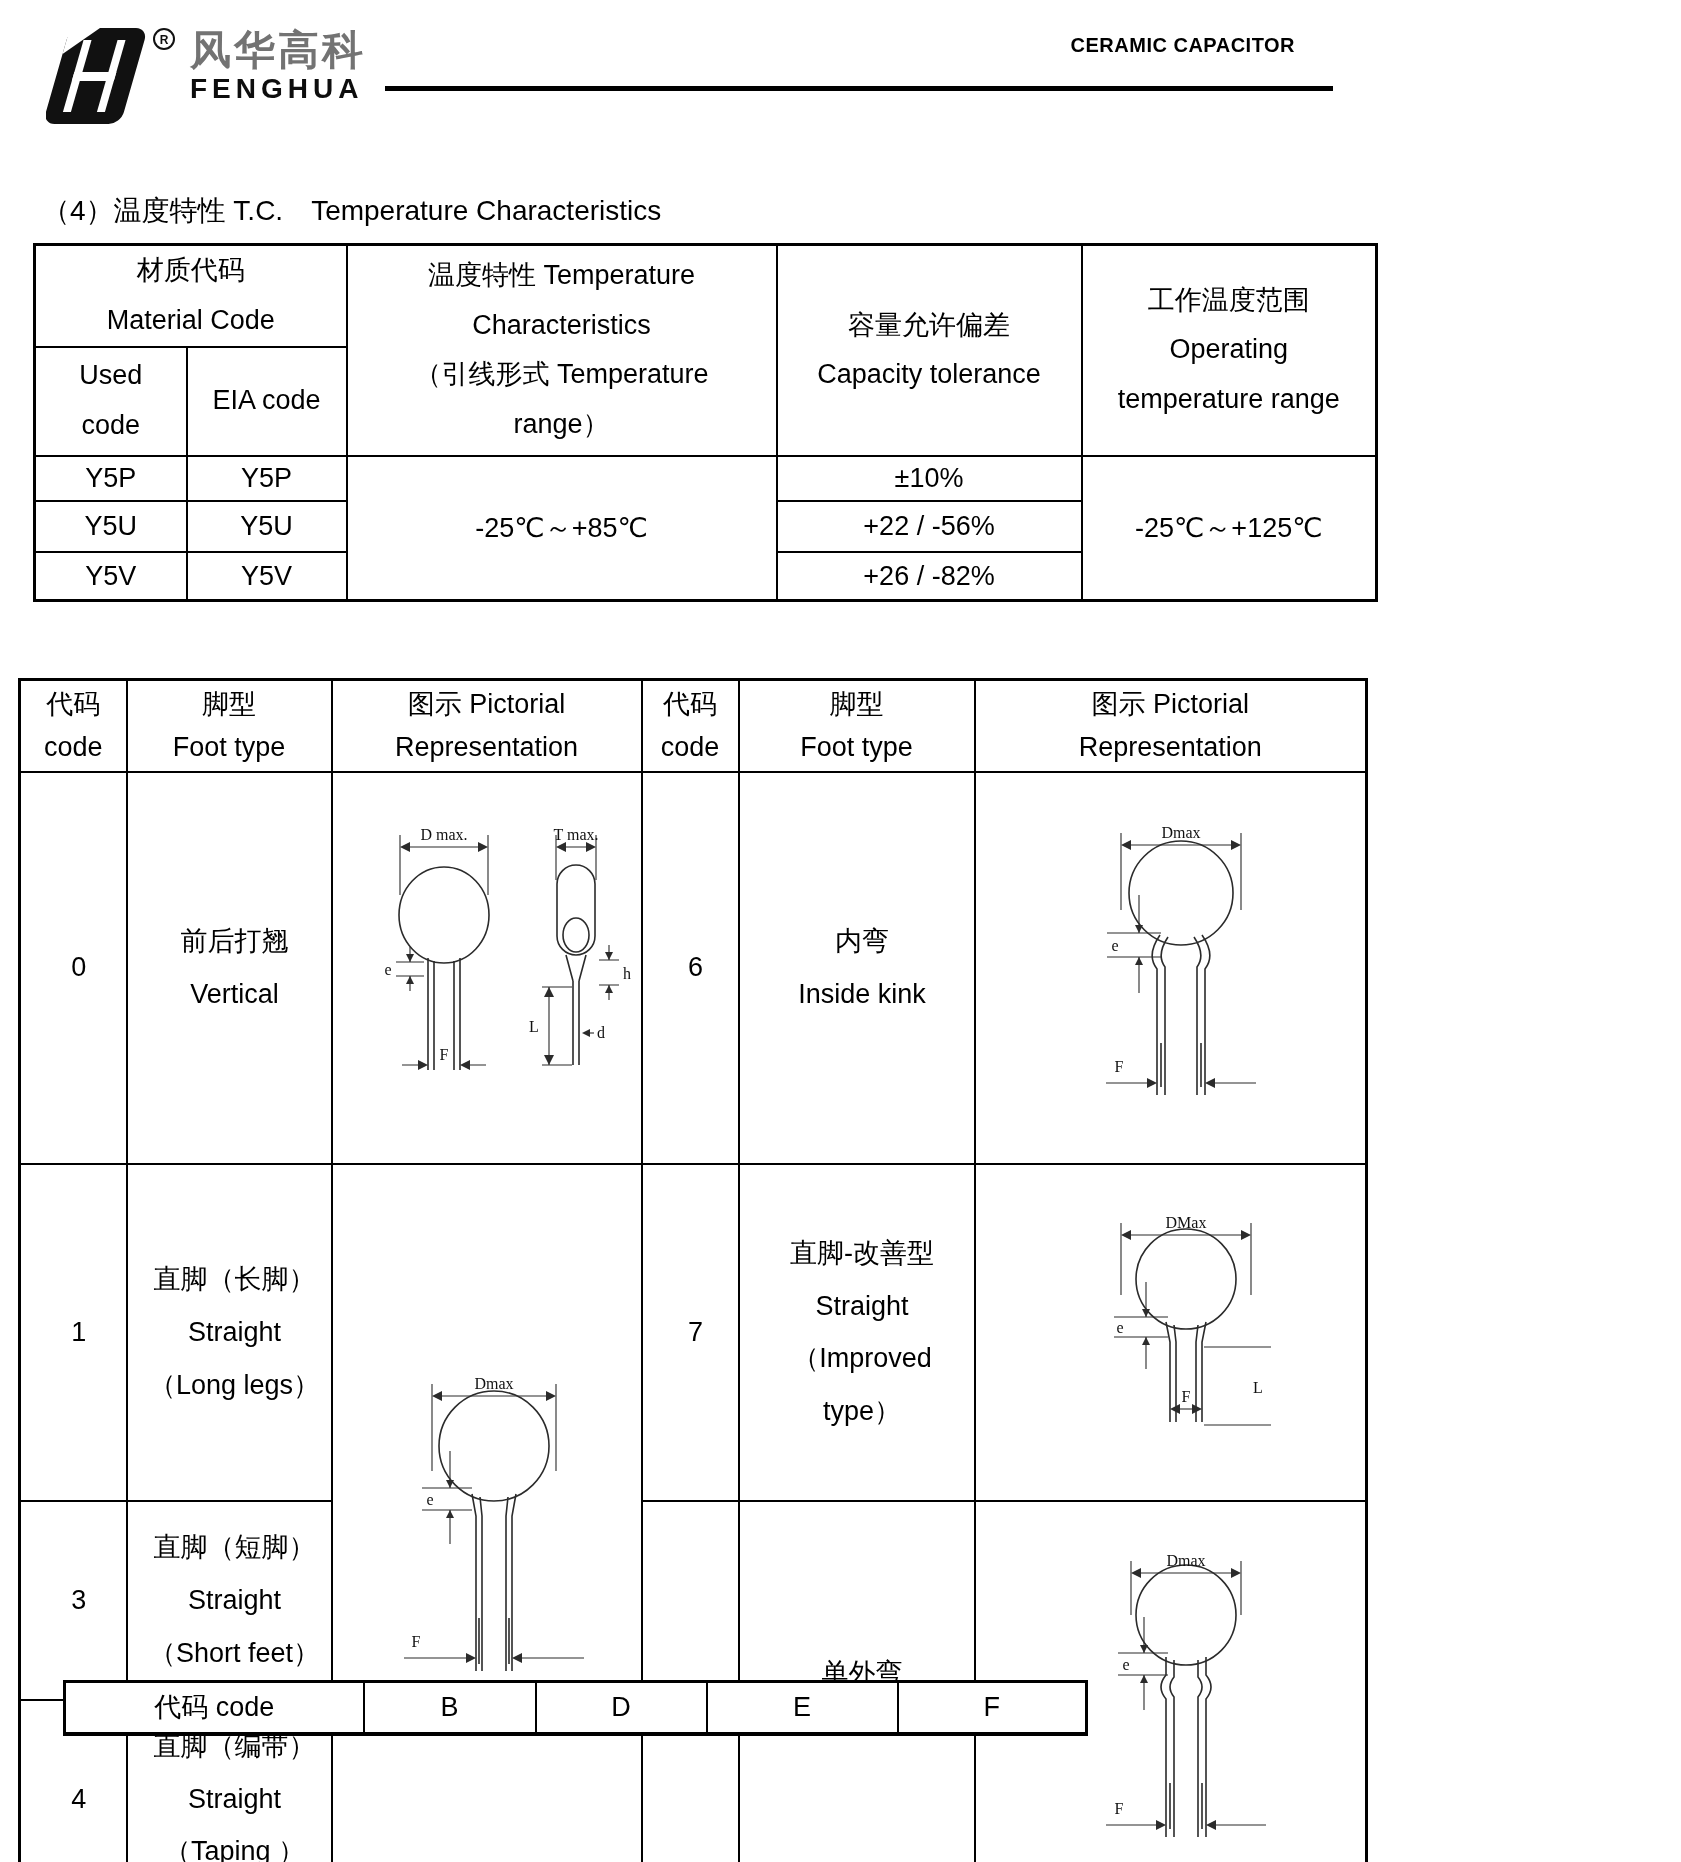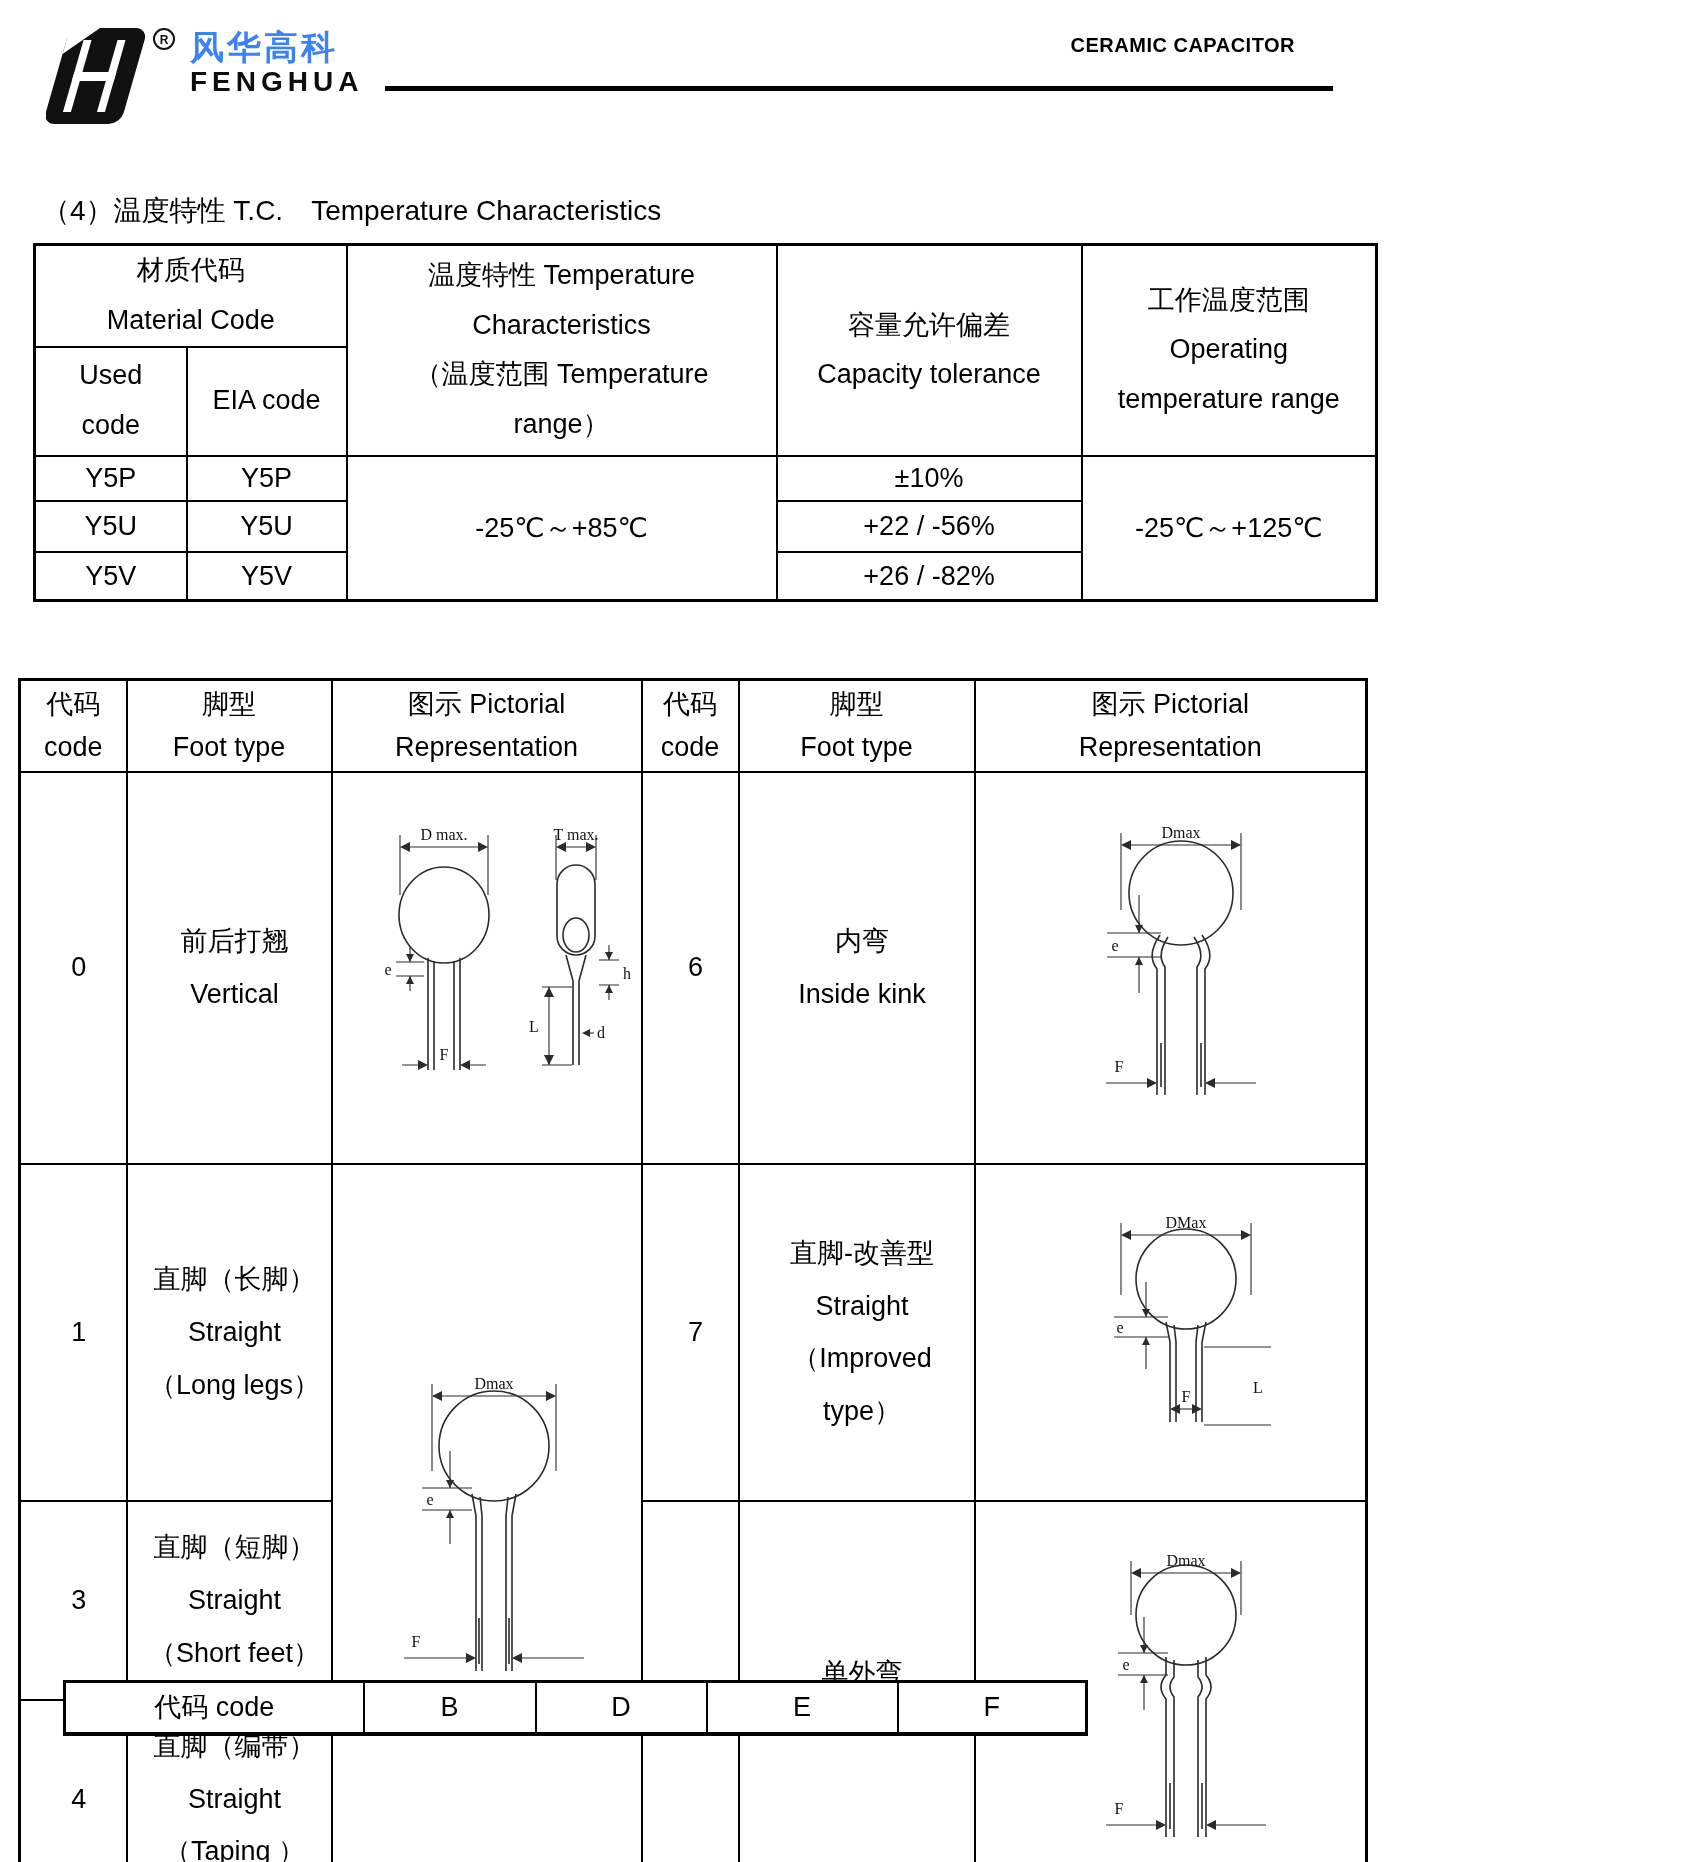--- a/index.html
+++ b/index.html
@@ -2,21 +2,21 @@
 <html><head>
 <meta charset="utf-8">
 <style>
   html,body{margin:0;padding:0;background:#888;}
   .page{position:relative;width:1681px;height:1862px;background:#fff;overflow:hidden;
         font-family:"Liberation Sans","DejaVu Sans",sans-serif;color:#000;}
   
   .logo{position:absolute;left:46px;top:12px;display:flex;align-items:flex-start;}
   .logo svg{margin-top:14px;}
   .brand{margin-left:14px;margin-top:18px;}
-  .brand-cn{font-size:34px;font-weight:900;letter-spacing:3px;line-height:1.0;color:#3b82f6;}
+  .brand-cn{font-size:41px;font-weight:900;letter-spacing:3px;line-height:1.0;color:#737373;}
   .brand-en{font-size:28px;font-weight:700;letter-spacing:5px;line-height:1.0;margin-top:4px;color:#0d0d0d;}
   .doc-title{position:absolute;top:34px;right:386px;font-size:20px;font-weight:800;letter-spacing:0.5px;}
   .header-rule{position:absolute;left:385px;top:86px;width:948px;height:5px;background:#000;}
   
   .sec-title{position:absolute;left:42px;font-size:28px;font-weight:400;}
   .s4{top:192px;} .s5{top:632px;} .s6{top:1636px;}
   
   table{border-collapse:collapse;table-layout:fixed;position:absolute;background:#fff;}
   th,td{border:2px solid #000;font-weight:400;text-align:center;vertical-align:middle;
         white-space:pre-line;padding:0;font-size:27px;overflow:hidden;}
@@ -77,21 +77,21 @@
         <col style="width:430px">
         <col style="width:305px">
         <col style="width:295px">
       </colgroup>
     <tbody>
         <tr class="r95">
       <th colspan="2">材质代码
 Material Code</th>
       <th rowspan="2">温度特性 Temperature
 Characteristics
-（温度范围 Temperature
+（引线形式 Temperature
 range）</th>
       <th rowspan="2">容量允许偏差
 Capacity tolerance</th>
       <th rowspan="2">工作温度范围
 Operating
 temperature range</th>
     </tr>
     <tr class="r109">
       <th>Used
 code</th>

